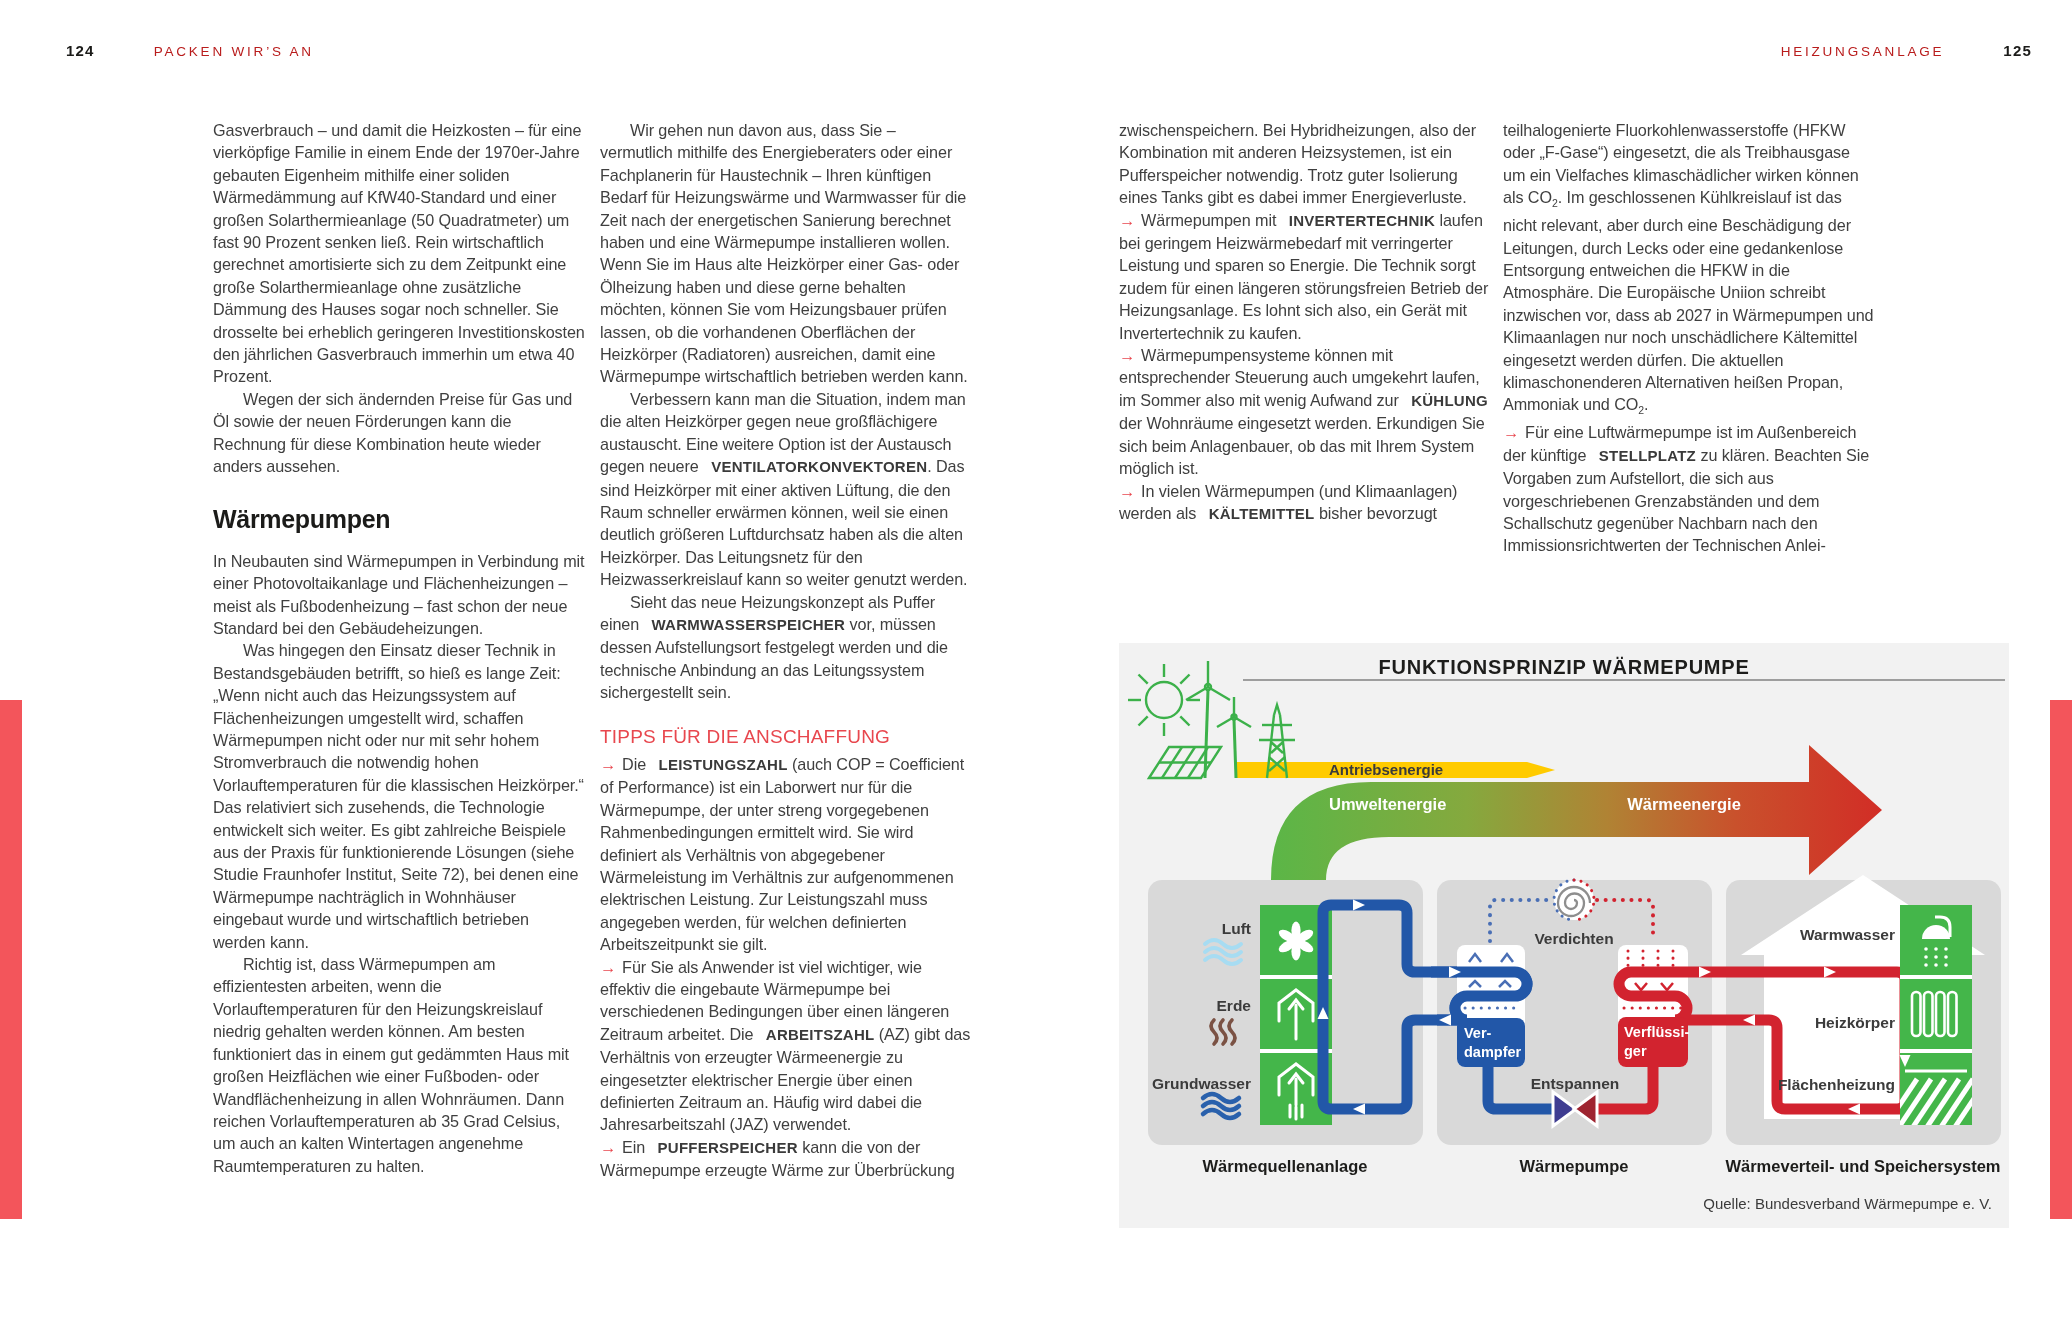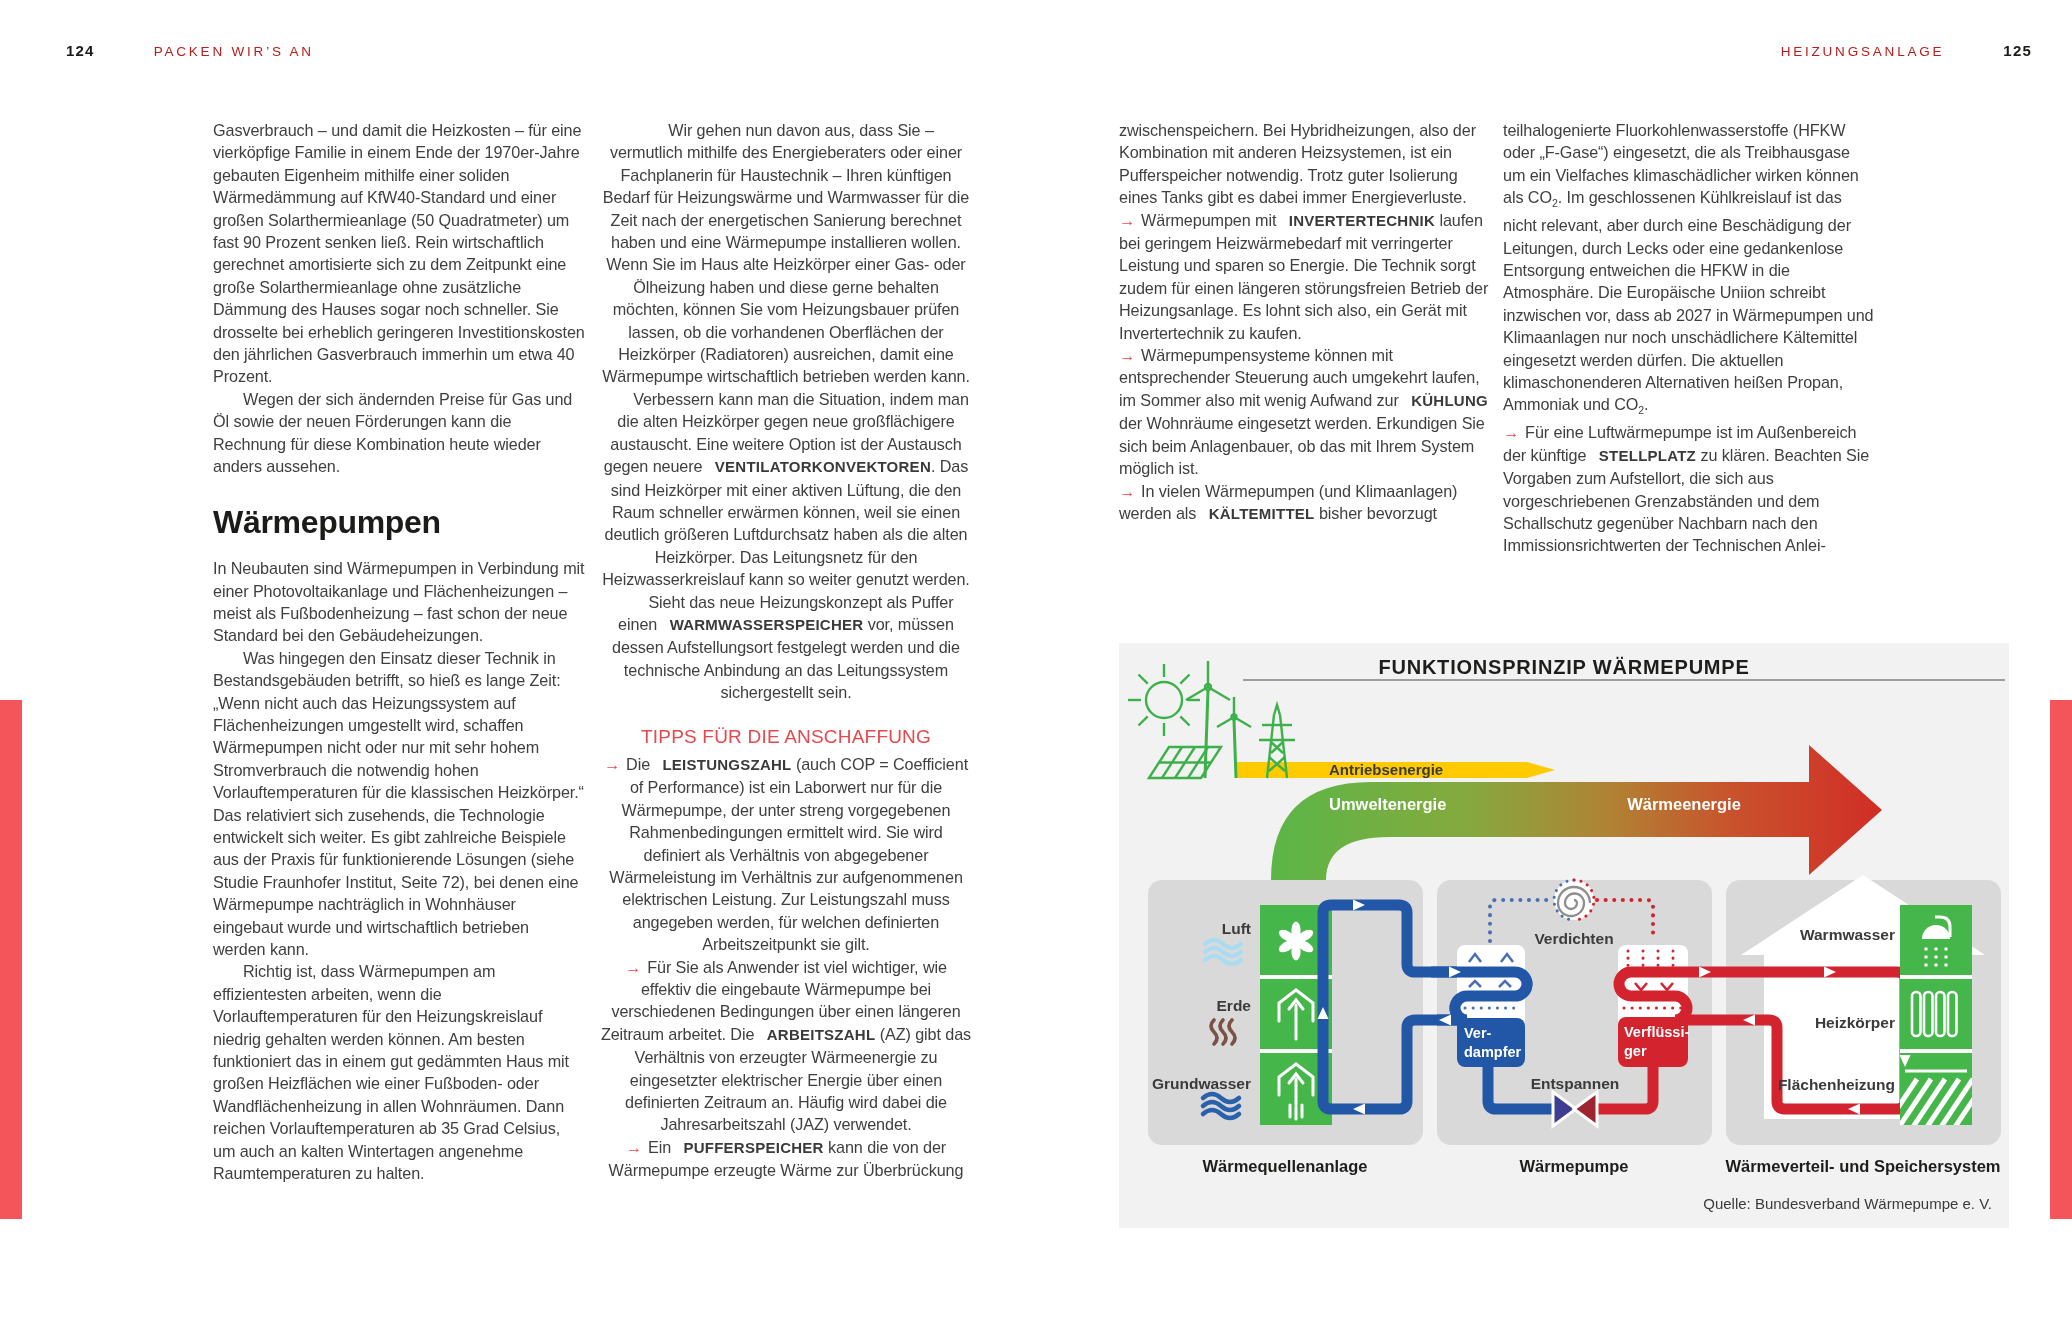--- a/index.html
+++ b/index.html
@@ -9,24 +9,24 @@
   }
   
   .runhead{position:absolute;top:42px;display:flex;align-items:baseline;gap:59px;}
   .runhead.left{left:66px;}
   .runhead.right{right:40px;padding-left:32px;}
   .pagenum{font-size:15px;font-weight:700;color:#1b1b19;letter-spacing:1.2px;}
   .runtitle{font-size:13.5px;letter-spacing:2.8px;color:#b91c1c;}
   
   .col{position:absolute;top:119px;width:372px;height:1165px;overflow:hidden;
        font-size:16.2px;line-height:22.4px;letter-spacing:-0.1px;text-align:left;}
-  #col1{left:213px;} #col2{left:600px;text-align:center;} #col3{left:1119px;} #col4{left:1503px;}
+  #col1{left:213px;} #col2{left:600px;} #col3{left:1119px;} #col4{left:1503px;}
   .para{margin:0;}
   .para.indent{text-indent:30px;}
-  .col-heading{font-size:32px;line-height:1.05;color:#1b1b19;margin:28px 0 18px;
+  .col-heading{font-size:25px;line-height:1.05;color:#1b1b19;margin:28px 0 18px;
        font-weight:700;letter-spacing:-0.3px;}
   .col-subheading-red{font-size:19px;color:#e8474e;margin:22px 0 5px;font-weight:400;
        letter-spacing:.2px;}
   .term{font-weight:700;font-size:15px;letter-spacing:.25px;color:#3a3a3a;padding-left:8px;}
   .sub{font-size:10.5px;vertical-align:-3.5px;letter-spacing:0;}
   .tip-arrow{color:#e8474e;font-weight:700;margin-right:6px;}
   
   .edge-bar{position:absolute;width:22px;height:519px;top:700px;background:#f3555b;}
   .edge-bar.left{left:0;} .edge-bar.right{right:0;}
   

